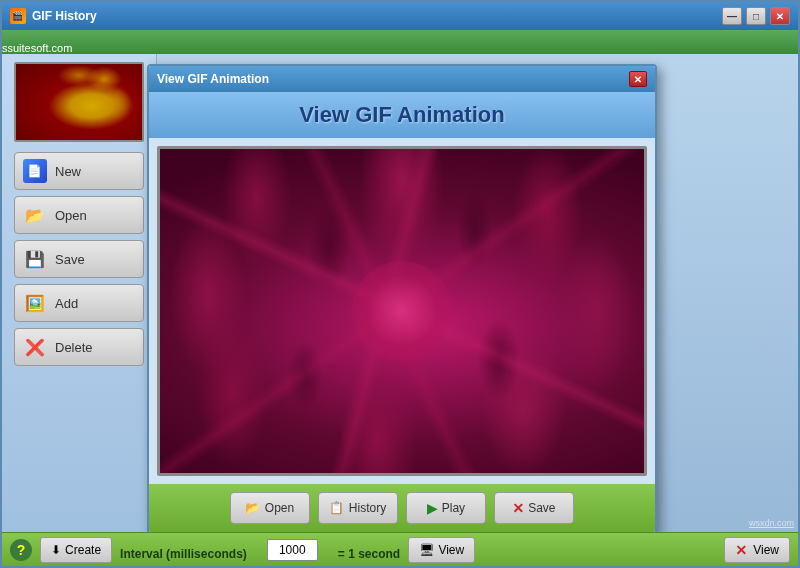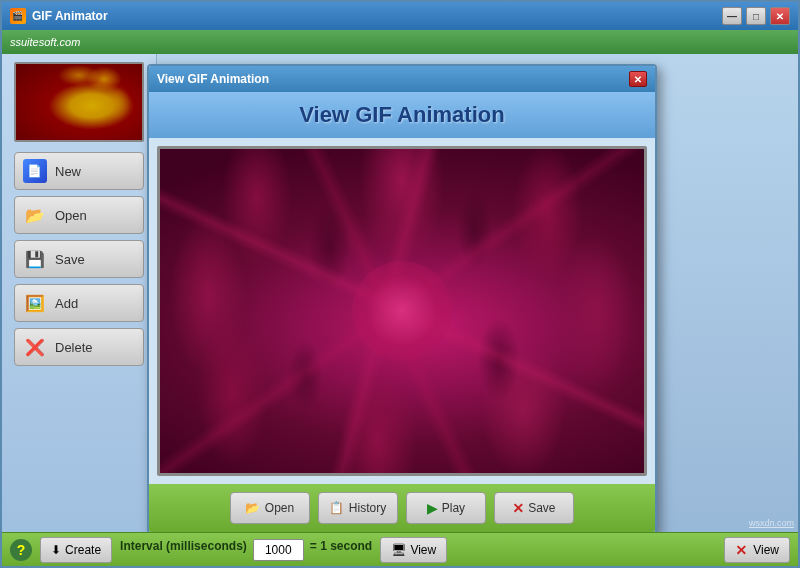--- a/index.html
+++ b/index.html
@@ -68,25 +68,24 @@
     .title-btn.close-btn {
       background: linear-gradient(to bottom, #e86060, #c03030);
       color: white;
     }
 
     
     .url-bar {
       background: linear-gradient(to bottom, #5aaa5a, #3a8a3a);
       height: 24px;
       display: flex;
-      align-items: center;
-      padding: 0 8px;
+      align-items: flex-end;
+      padding: 0 0;
       font-size: 11px;
       color: white;
-      font-style: italic;
     }
 
     
     .content-area {
       display: flex;
       flex: 1;
       overflow: hidden;
     }
 
     
@@ -381,22 +380,22 @@
       border-radius: 3px;
       padding: 0 10px;
       font-size: 12px;
       cursor: pointer;
       display: flex;
       align-items: center;
       gap: 4px;
     }
     .status-interval {
       display: flex;
-      align-items: flex-start;
-      gap: 6px;
+      align-items: flex-end;
+      gap: 20px;
       font-size: 12px;
       color: #1a3a10;
       font-weight: bold;
     }
     .interval-input {
       width: 51px;
       height: 22px;
       border: 1px solid #888;
       border-radius: 2px;
       text-align: center;
@@ -438,21 +437,21 @@
       text-decoration: underline;
     }
   </style>
 </head>
 <body>
 
 <div class="main-window">
 
   <div class="title-bar">
     <div class="title-bar-icon">🎬</div>
-    <span>GIF Animator</span>
+    <span>GIF History</span>
     <div class="title-bar-controls">
       <div class="title-btn">—</div>
       <div class="title-btn">□</div>
       <div class="title-btn close-btn">✕</div>
     </div>
   </div>
 
   <div class="url-bar">
     <span>ssuitesoft.com</span>
   </div>

